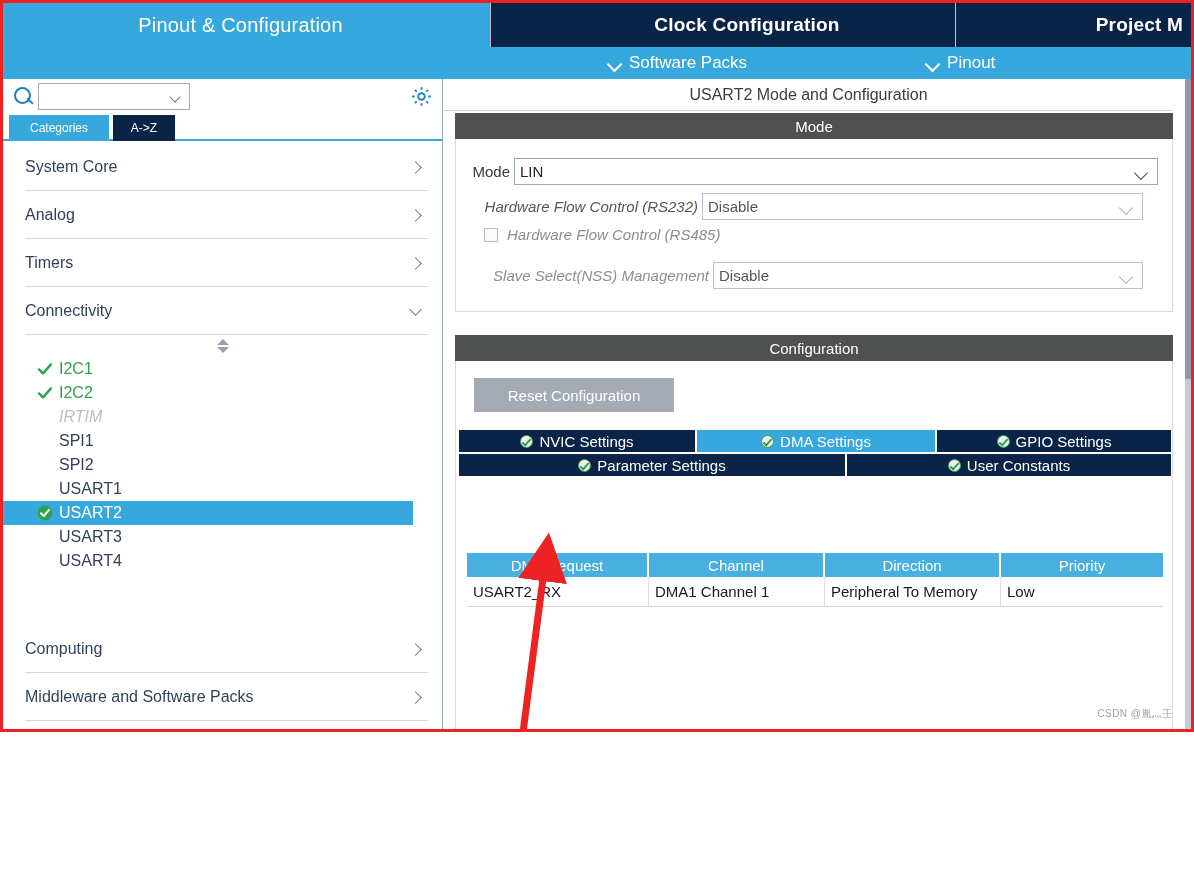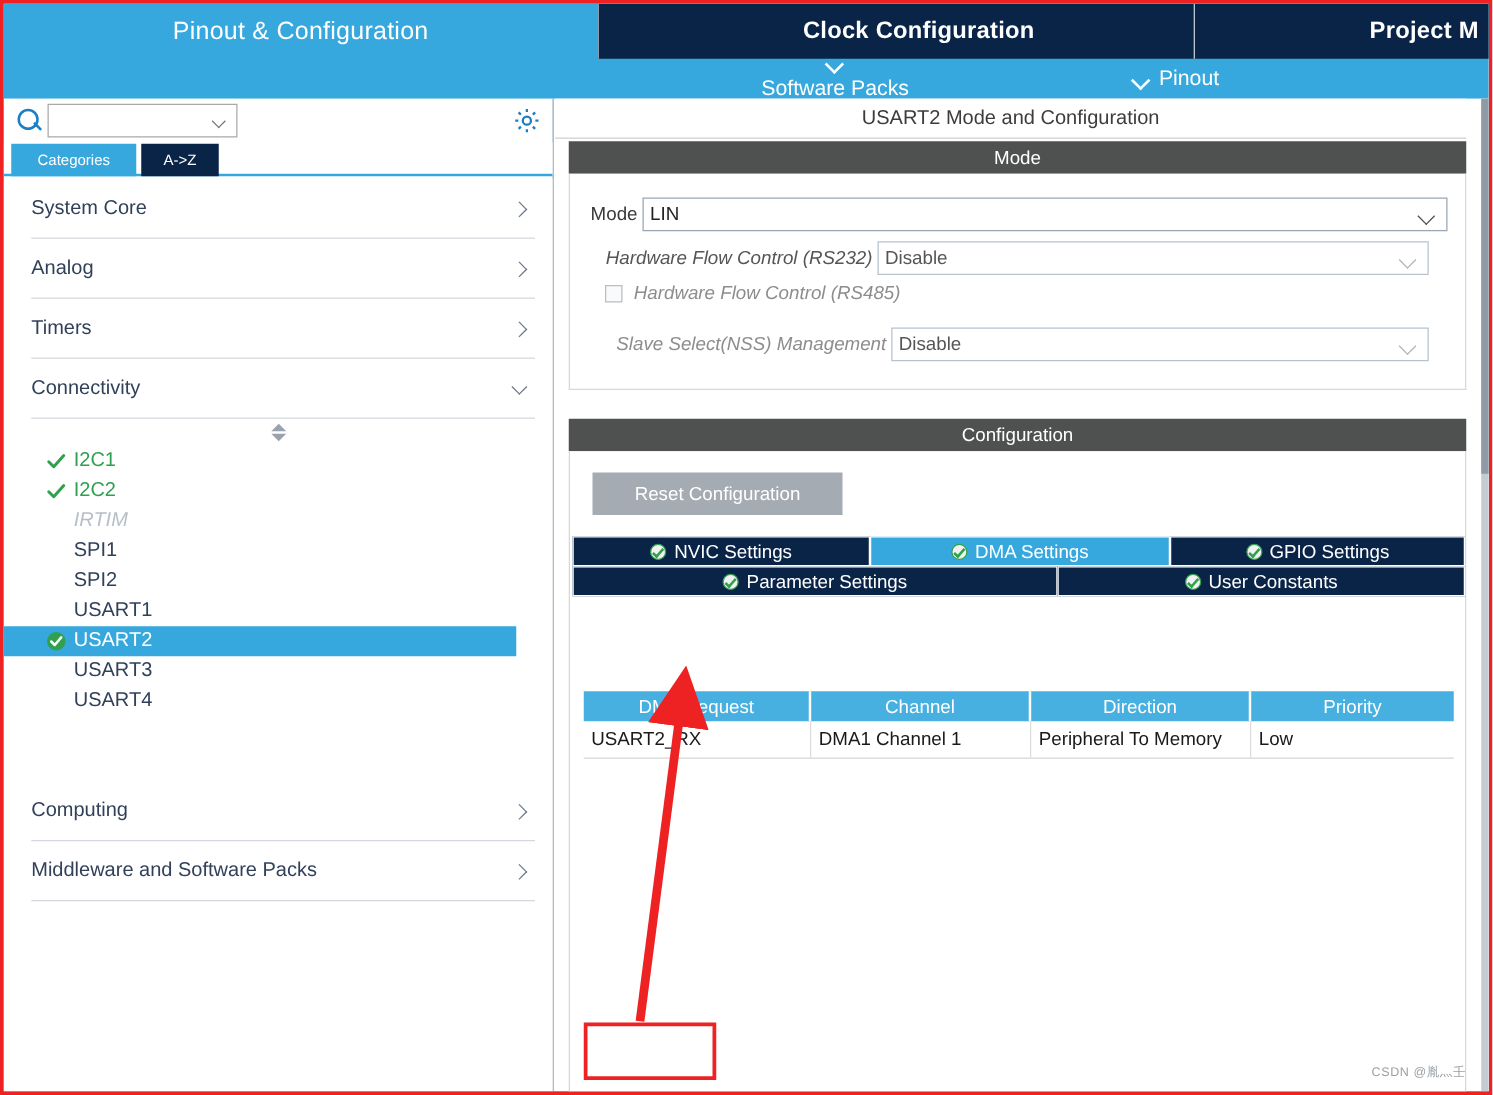--- a/index.html
+++ b/index.html
@@ -4,21 +4,21 @@
 <style>
   * { box-sizing: border-box; }
   html, body {
     margin: 0; padding: 0;
     background: #ffffff;
     font-family: "Liberation Sans", sans-serif;
   }
   #root {
     position: relative;
     width: 1194px;
-    height: 876px;
+    height: 732px;
     background: #ffffff;
     border: 3px solid #ee2222;
     overflow: hidden;
   }
 
   
   .tabbar {
     position: absolute;
     left: 0; top: 0;
     width: 1188px;
@@ -41,40 +41,40 @@
   .tab.active {
     background: #37a8dd;
     font-size: 20px;
   }
   .tab.inactive {
     background: #0a2448;
     border-left: 1px solid #b8c4cf;
     font-weight: bold;
   }
   #tab-pinout   { left: 0px;   width: 475px; }
-  #tab-clock    { left: 475px; width: 477px; padding-left: 36px; }
+  #tab-clock    { left: 487px; width: 477px; padding-left: 36px; }
   #tab-project  { left: 952px; width: 236px; justify-content: flex-end; padding-right: 8px; }
 
   
   .subbar {
     position: absolute;
     left: 475px; top: 44px;
     width: 713px; height: 32px;
     display: flex;
     align-items: center;
   }
   .subitem {
     display: flex;
     align-items: center;
     gap: 7px;
     color: #ffffff;
     font-size: 17px;
     white-space: nowrap;
   }
-  #sub-softwarepacks { margin-left: 131px; flex-direction: column; }
+  #sub-softwarepacks { margin-left: 131px; }
   #sub-pinout { margin-left: 180px; }
   .chev-down {
     display: inline-block;
     width: 13px; height: 8px;
     position: relative;
   }
   .chev-down::before {
     content: "";
     position: absolute;
     left: 0; top: 0;

